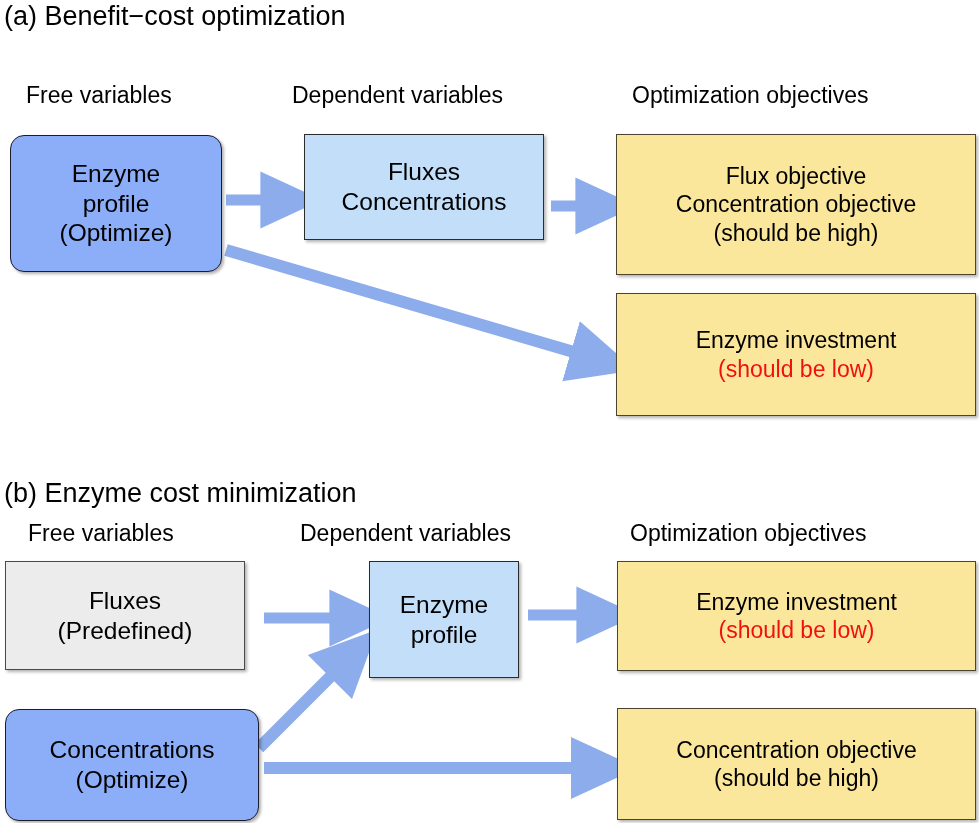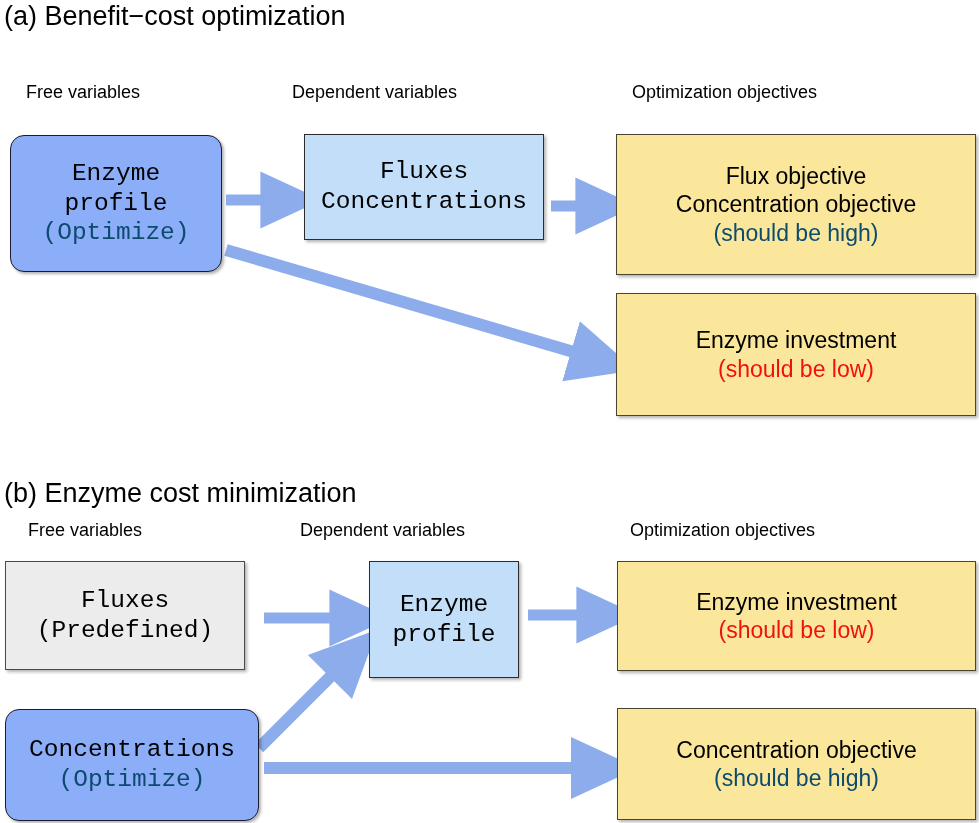--- a/index.html
+++ b/index.html
@@ -21,21 +21,21 @@
   }
   .panel-title {
     position: absolute;
     font-size: 27px;
     line-height: 1.1;
     color: #000000;
     white-space: nowrap;
   }
   .col-header {
     position: absolute;
-    font-size: 18px;
+    font-size: 23px;
     color: #000000;
     white-space: nowrap;
   }
   .node {
     position: absolute;
     box-sizing: border-box;
     display: flex;
     flex-direction: column;
     align-items: center;
     justify-content: center;
@@ -61,23 +61,23 @@
     background: #ECECEC;
     border-radius: 0;
     border-color: #4a4a4a;
   }
   .node.yellow {
     background: #FBE79B;
     border-radius: 0;
     border-color: #4a4430;
   }
   .t-black { color: #000000; }
-  .t-blue  { color: #0c4a6e; }
+  .t-blue  { color: #000000; }
   .t-red   { color: #F01010; }
-  .fs-24 { font-size: 24.5px; line-height: 1.22; font-family: Liberation Mono, monospace; }
+  .fs-24 { font-size: 24.5px; line-height: 1.22; }
   .fs-23 { font-size: 23px; line-height: 1.22; }
   svg.arrow-layer {
     position: absolute;
     left: 0;
     top: 0;
     width: 979px;
     height: 823px;
     pointer-events: none;
   }
 </style>

